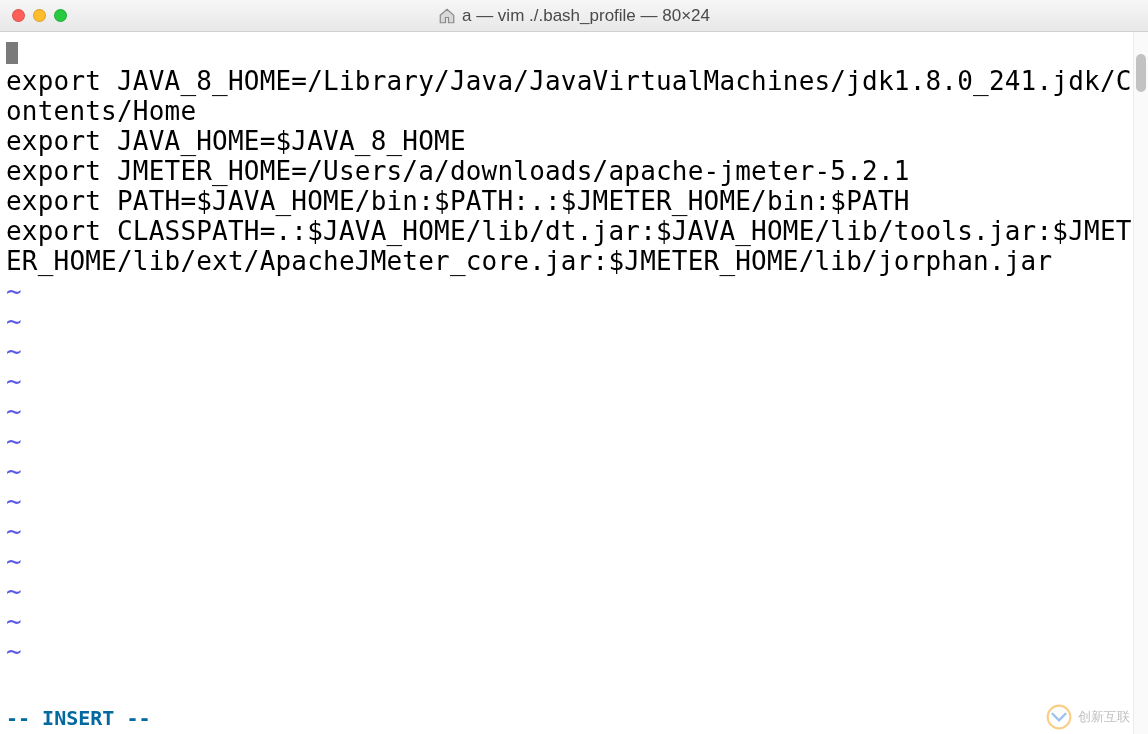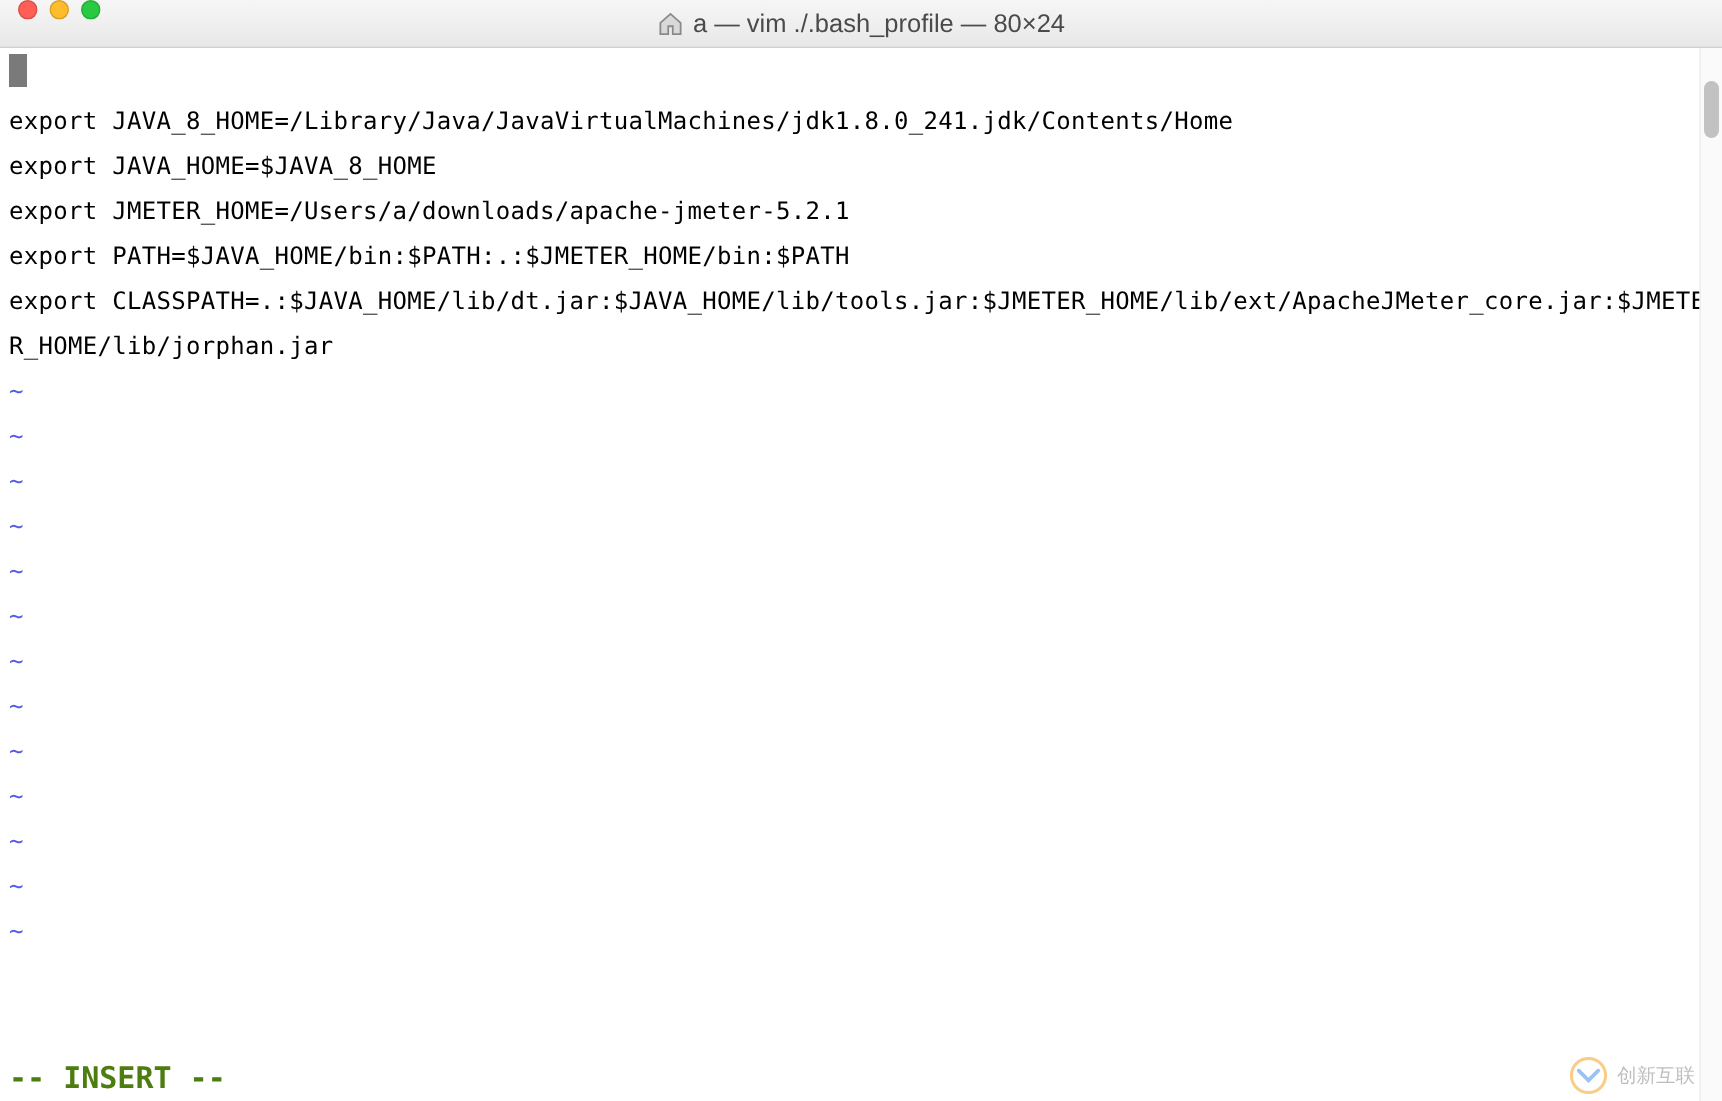--- a/index.html
+++ b/index.html
@@ -13,20 +13,21 @@
       background: #ffffff;
       font-family: "SF Mono", Menlo, Monaco, Consolas, monospace;
       overflow: hidden;
       position: relative;
     }
     .titlebar {
       height: 32px;
       background: linear-gradient(to bottom, #f6f6f6, #e8e8e8);
       border-bottom: 1px solid #d0d0d0;
       display: flex;
+      align-items: center;
       position: relative;
     }
     .window-controls {
       display: flex;
       gap: 8px;
       padding-left: 12px;
       position: absolute;
       left: 0;
     }
     .window-btn {
@@ -48,21 +49,21 @@
       font-size: 17px;
       color: #4a4a4a;
     }
     .home-icon svg {
       width: 18px;
       height: 18px;
       display: block;
     }
     .editor-area {
       padding: 4px 6px 0 6px;
-      font-size: 16px;
+      font-size: 26px;
       line-height: 30px;
       color: #000000;
       white-space: pre-wrap;
       word-break: break-all;
       font-family: "SF Mono", Menlo, Monaco, Consolas, monospace;
       letter-spacing: 0.2px;
     }
     .cursor-block {
       display: inline-block;
       width: 12px;
@@ -80,21 +81,21 @@
     }
     .content-line {
       display: block;
     }
     .status-line {
       position: absolute;
       bottom: 4px;
       left: 6px;
       font-size: 20px;
       font-weight: 700;
-      color: #4d7c0f;
+      color: #0369a1;
       font-family: "SF Mono", Menlo, Monaco, Consolas, monospace;
     }
     .scrollbar {
       position: absolute;
       right: 0;
       top: 32px;
       bottom: 0;
       width: 15px;
       background: #fafafa;
       border-left: 1px solid #ededed;

